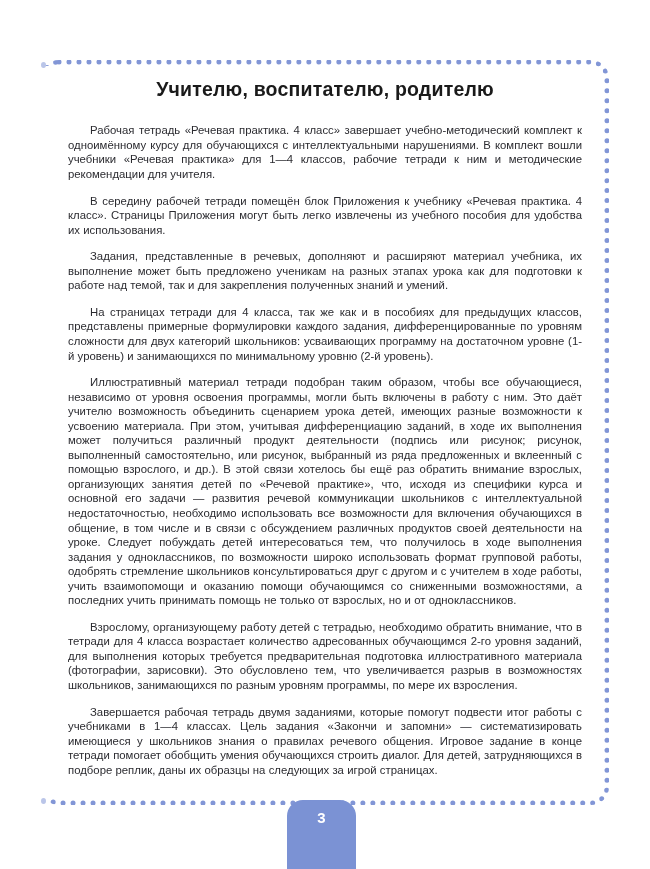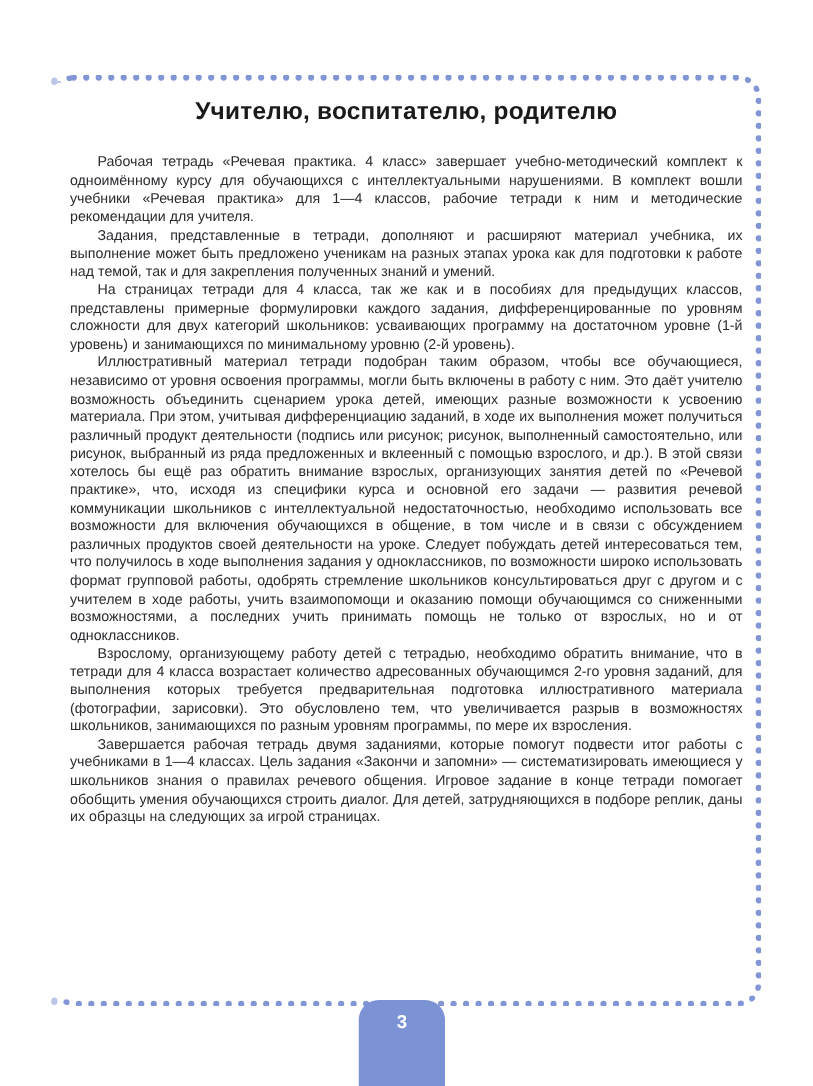--- a/index.html
+++ b/index.html
@@ -77,21 +77,21 @@
     margin: 0 0 22px 0;
     line-height: 1.2;
   }
 
   .para {
     font-size: 11.35px;
     line-height: 14.55px;
     color: #2b2b30;
     text-align: justify;
     text-indent: 22px;
-    margin: 0;
+    margin: 12px;
     -webkit-hyphens: none;
     hyphens: none;
     word-spacing: .1px;
   }
 
   
   #page-number-tab {
     position: absolute;
     left: 287px;
     top: 800px;
@@ -119,21 +119,22 @@
   <div id="dotted-frame"></div>
   <div id="left-fade"></div>
   <div id="left-top-stub"></div>
   <div id="left-bot-stub"></div>
 
   <div id="content">
 
     <h1 id="page-title">Учителю, воспитателю, родителю</h1>
 
     <p class="para">Рабочая тетрадь «Речевая практика. 4 класс» завершает учебно-методический комплект к одноимённому курсу для обучающихся с интеллектуальными нарушениями. В комплект вошли учебники «Речевая практика» для 1—4 классов, рабочие тетради к ним и методические рекомендации для учителя.</p>
-    <p class="para">Задания, представленные в тетради, дополняют и расширяют материал учебника, их выполнение может быть предложено ученикам на разных этапах урока как для подготовки к работе над темой, так и для закрепления полученных знаний и умений.</p>
+    <p class="para">В середину рабочей тетради помещён блок Приложения к учебнику «Речевая практика. 4 класс». Страницы Приложения могут быть легко извлечены из учебного пособия для удобства их использования.</p>
+    <p class="para">Задания, представленные в речевых, дополняют и расширяют материал учебника, их выполнение может быть предложено ученикам на разных этапах урока как для подготовки к работе над темой, так и для закрепления полученных знаний и умений.</p>
     <p class="para">На страницах тетради для 4 класса, так же как и в пособиях для предыдущих классов, представлены примерные формулировки каждого задания, дифференцированные по уровням сложности для двух категорий школьников: усваивающих программу на достаточном уровне (1-й уровень) и занимающихся по минимальному уровню (2-й уровень).</p>
     <p class="para">Иллюстративный материал тетради подобран таким образом, чтобы все обучающиеся, независимо от уровня освоения программы, могли быть включены в работу с ним. Это даёт учителю возможность объединить сценарием урока детей, имеющих разные возможности к усвоению материала. При этом, учитывая дифференциацию заданий, в ходе их выполнения может получиться различный продукт деятельности (подпись или рисунок; рисунок, выполненный самостоятельно, или рисунок, выбранный из ряда предложенных и вклеенный с помощью взрослого, и др.). В этой связи хотелось бы ещё раз обратить внимание взрослых, организующих занятия детей по «Речевой практике», что, исходя из специфики курса и основной его задачи — развития речевой коммуникации школьников с интеллектуальной недостаточностью, необходимо использовать все возможности для включения обучающихся в общение, в том числе и в связи с обсуждением различных продуктов своей деятельности на уроке. Следует побуждать детей интересоваться тем, что получилось в ходе выполнения задания у одноклассников, по возможности широко использовать формат групповой работы, одобрять стремление школьников консультироваться друг с другом и с учителем в ходе работы, учить взаимопомощи и оказанию помощи обучающимся со сниженными возможностями, а последних учить принимать помощь не только от взрослых, но и от одноклассников.</p>
     <p class="para">Взрослому, организующему работу детей с тетрадью, необходимо обратить внимание, что в тетради для 4 класса возрастает количество адресованных обучающимся 2-го уровня заданий, для выполнения которых требуется предварительная подготовка иллюстративного материала (фотографии, зарисовки). Это обусловлено тем, что увеличивается разрыв в возможностях школьников, занимающихся по разным уровням программы, по мере их взросления.</p>
     <p class="para">Завершается рабочая тетрадь двумя заданиями, которые помогут подвести итог работы с учебниками в 1—4 классах. Цель задания «Закончи и запомни» — систематизировать имеющиеся у школьников знания о правилах речевого общения. Игровое задание в конце тетради помогает обобщить умения обучающихся строить диалог. Для детей, затрудняющихся в подборе реплик, даны их образцы на следующих за игрой страницах.</p>
 
   </div>
 
   <div id="page-number-tab">
     <span id="page-number-label">3</span>
   </div>

